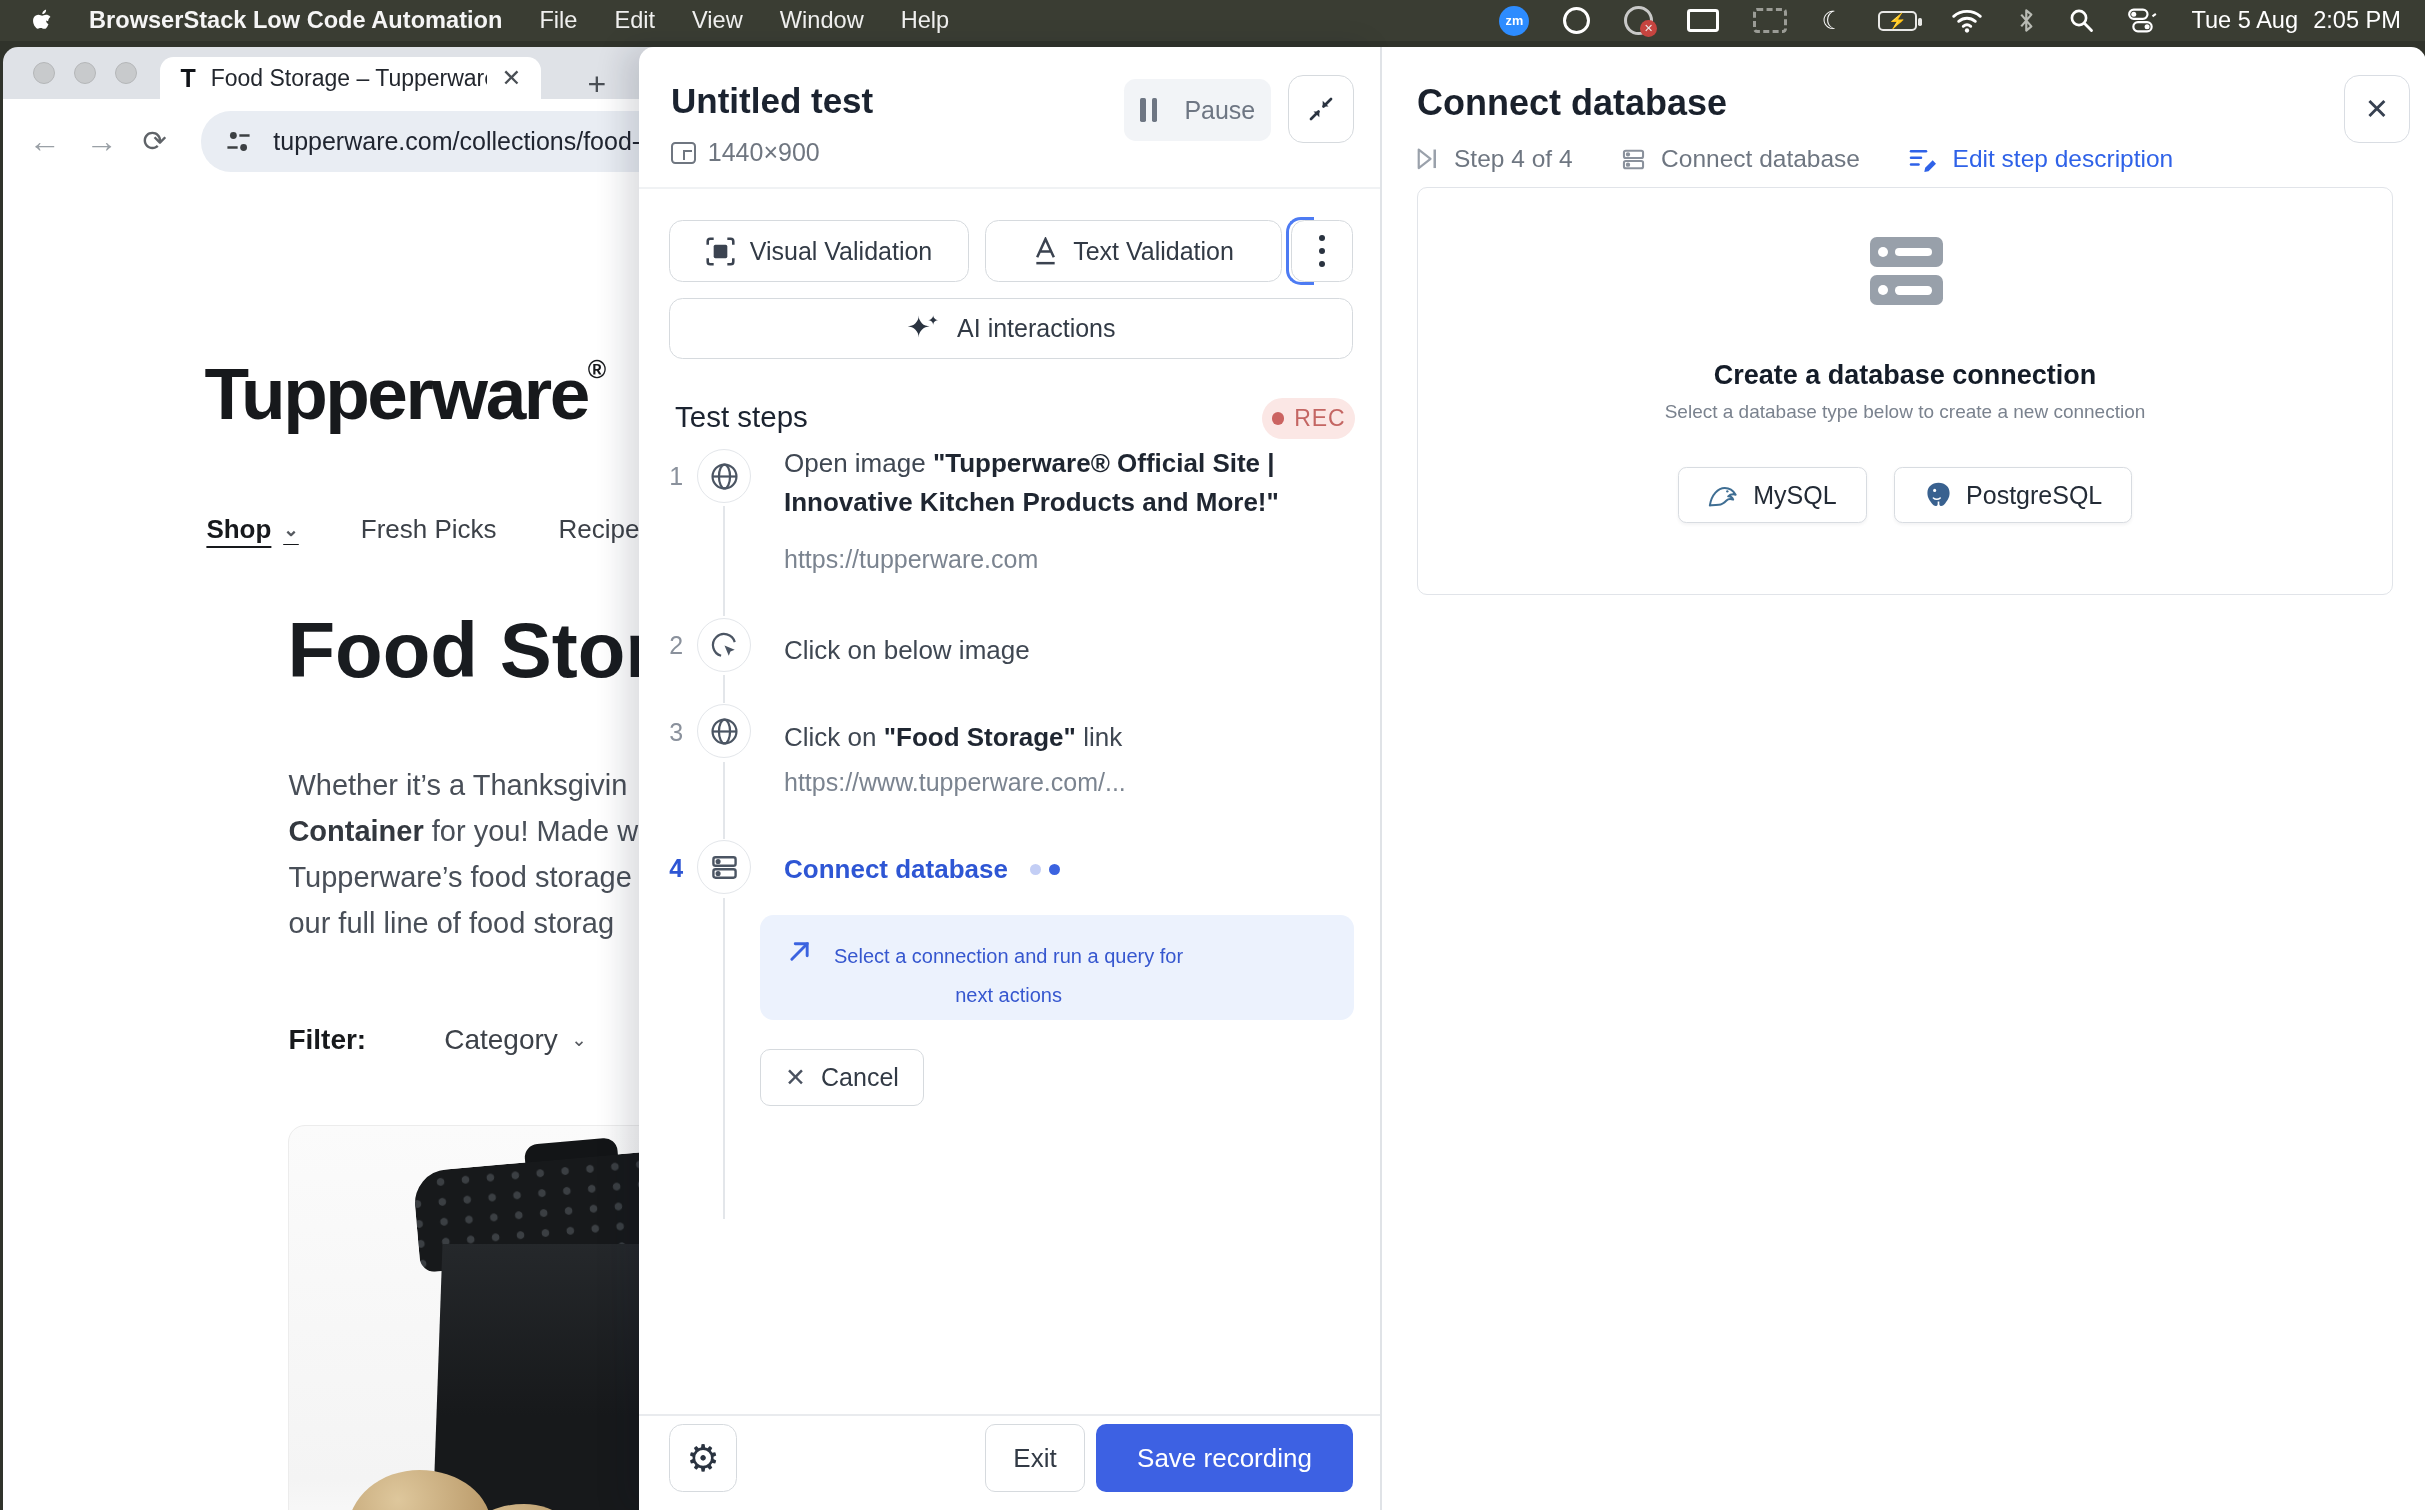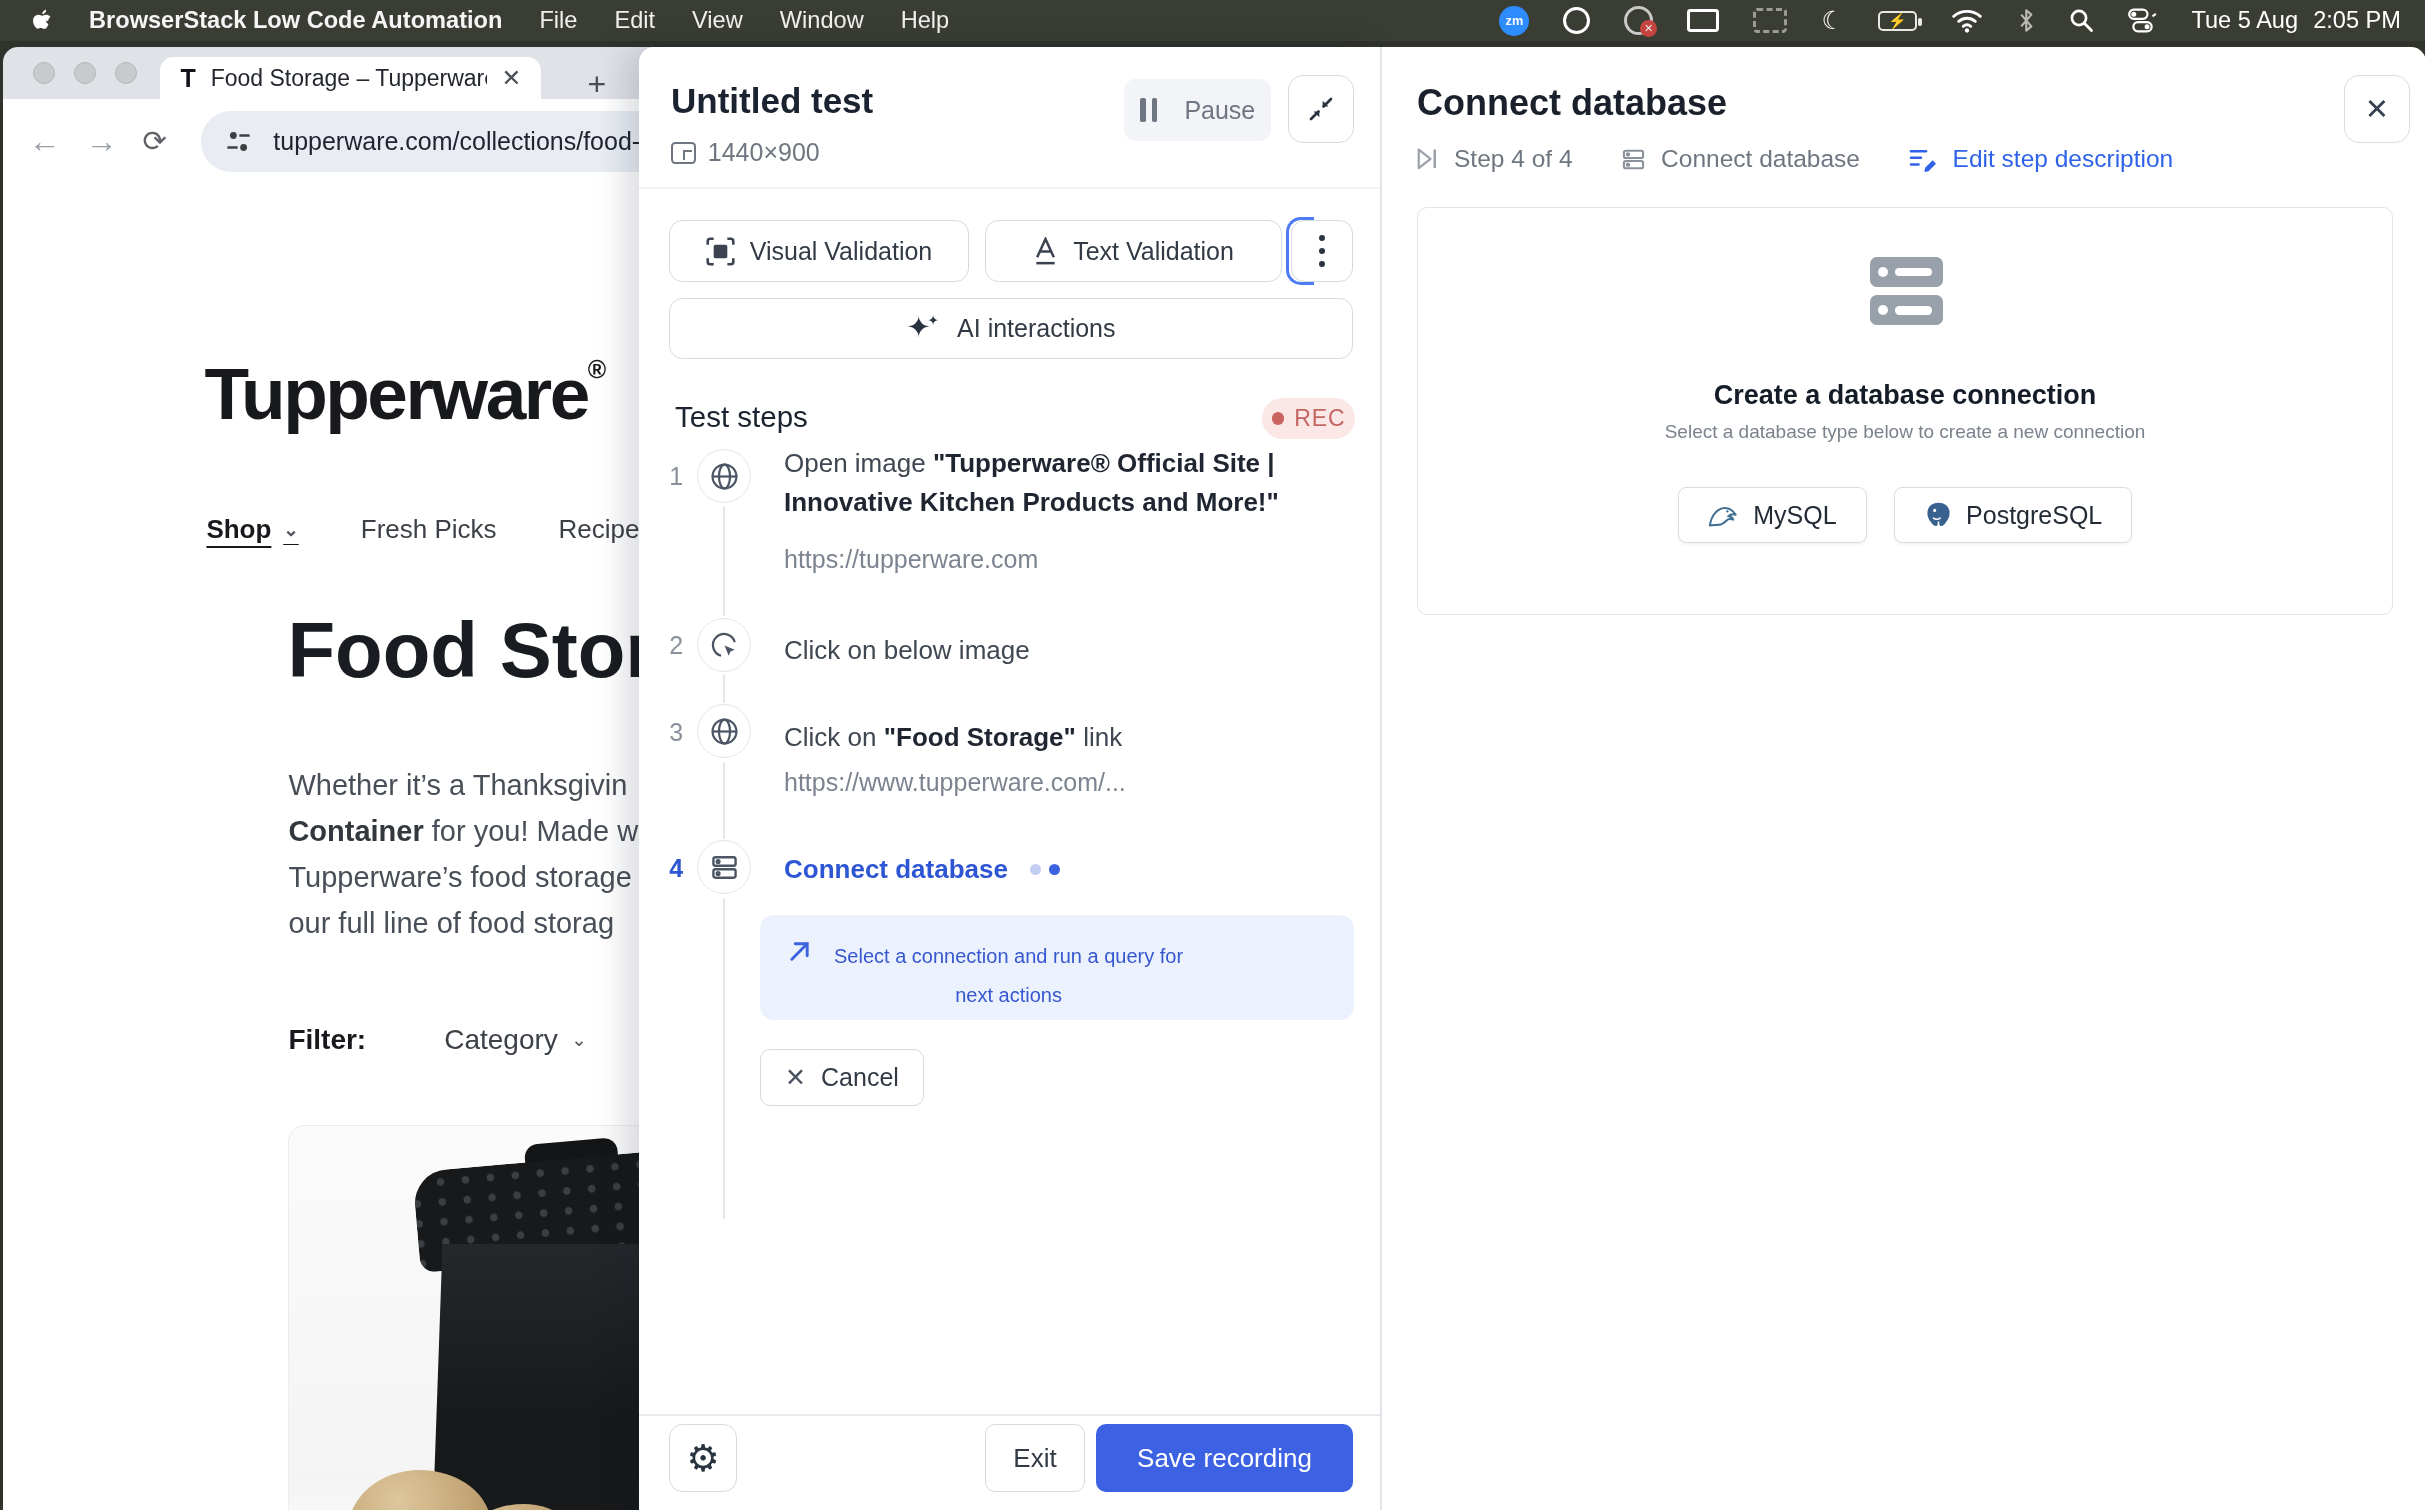--- a/index.html
+++ b/index.html
@@ -109,21 +109,21 @@
   .exit-btn{left:346px;top:1377px;width:100px;height:68px;border-radius:10px;font-size:26px;position:absolute;}
   .save-btn{position:absolute;left:457px;top:1377px;width:257px;height:68px;background:#3d61e3;border:none;border-radius:10px;display:flex;align-items:center;justify-content:center;font-size:26px;color:#fff;font-weight:500;}
 
   
   .dbpanel{position:absolute;left:1380px;top:47px;width:1046px;height:1463px;background:#ffffff;border-left:2.5px solid #e0e3e7;border-radius:0 15px 0 0;}
   .db-title{position:absolute;left:35px;top:35px;font-size:36px;font-weight:600;color:#1a212c;}
   .db-close{position:absolute;left:962px;top:28px;width:66px;height:68px;border:1.7px solid #d9dde3;border-radius:15px;background:#fff;display:flex;align-items:center;justify-content:center;font-size:29px;color:#374151;}
   .db-meta{position:absolute;left:35px;top:98px;display:flex;align-items:center;gap:15px;font-size:24.5px;color:#6e7681;}
   .db-meta .gap{width:18.6px;}
   .db-meta .edit{color:#2f62e8;font-weight:500;}
-  .db-card{position:absolute;left:35px;top:160px;width:976px;height:408px;border:1.7px solid #e1e4e9;border-radius:10px;background:#fff;}
+  .db-card{position:absolute;left:35px;top:140px;width:976px;height:408px;border:1.7px solid #e1e4e9;border-radius:10px;background:#fff;}
   .db-bigicon{position:absolute;left:452px;top:49px;display:flex;flex-direction:column;gap:8.4px;}
   .db-bigicon .slab{width:73px;height:30px;background:#98a0aa;border-radius:6.8px;position:relative;}
   .db-bigicon .slab::before{content:'';position:absolute;left:8.4px;top:10px;width:10px;height:10px;border-radius:50%;background:#fff;}
   .db-bigicon .slab::after{content:'';position:absolute;left:25px;top:11px;width:37px;height:8.4px;border-radius:4.2px;background:#fff;}
   .db-card-title{position:absolute;left:0;top:172px;width:100%;text-align:center;font-size:27px;font-weight:700;color:#141c28;}
   .db-card-sub{position:absolute;left:0;top:213px;width:100%;text-align:center;font-size:19px;color:#7a828e;}
   .db-btn-row{position:absolute;left:0;top:279px;width:100%;display:flex;justify-content:center;gap:27px;}
   .db-btn{height:56px;border:1.7px solid #d8dce1;border-radius:8.4px;background:#fff;display:flex;align-items:center;justify-content:center;gap:13.5px;font-size:25px;color:#232b36;font-weight:500;padding:12px 29px;box-shadow:0 1.7px 3.4px rgba(20,28,45,.05);}
 
   svg{display:block;}

